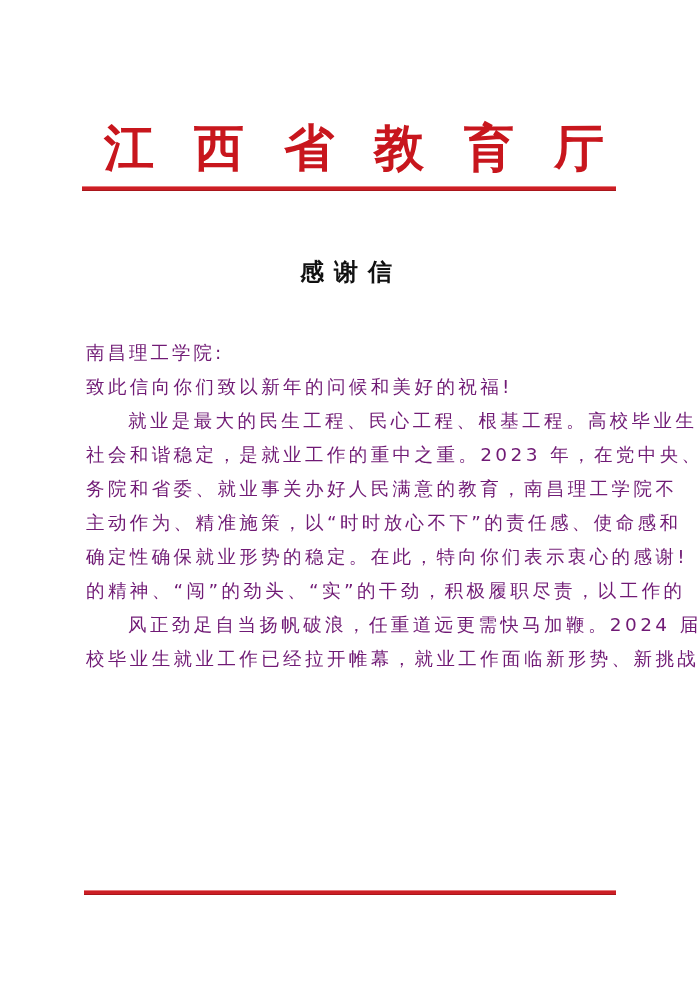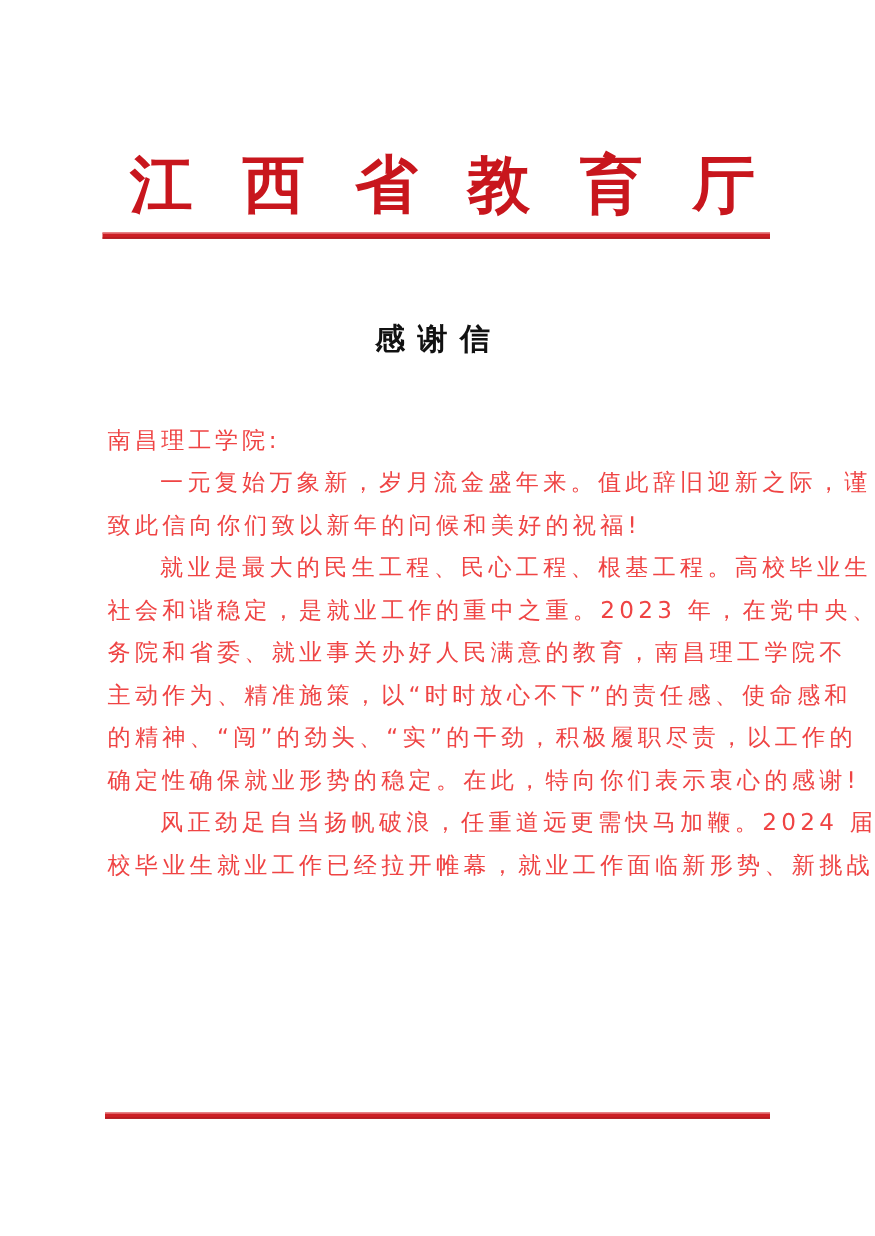--- a/index.html
+++ b/index.html
@@ -72,21 +72,21 @@
       box-sizing: border-box;
     }
     .body-text {
       position: absolute;
       left: 86px;
       top: 336px;
       width: 530px;
       font-family: "DejaVu Sans", "Liberation Sans", sans-serif;
       font-size: 18.5px;
       line-height: 34px;
-      color: #ef4444;
+      color: #701a75;
     }
     .line {
       display: block;
       white-space: nowrap;
       letter-spacing: 3.4px;
       height: 34px;
       text-align-last: justify;
       text-align: justify;
     }
     .line.last {
@@ -112,25 +112,24 @@
     <span>厅</span>
   </div>
 </div>
 
 <div class="rule rule-top"></div>
 
 <div class="doc-title">感谢信</div>
 
 <div class="body-text">
   <span class="line last salutation">南昌理工学院:</span>
-  <span class="line indent">一元复始万象新，岁月流金盛年来。值此辞旧迎新之际，谨</span>
   <span class="line last">致此信向你们致以新年的问候和美好的祝福!</span>
   <span class="line indent">就业是最大的民生工程、民心工程、根基工程。高校毕业生</span>
   <span class="line">社会和谐稳定，是就业工作的重中之重。2023 年，在党中央、国</span>
   <span class="line">务院和省委、就业事关办好人民满意的教育，南昌理工学院不</span>
   <span class="line">主动作为、精准施策，以“时时放心不下”的责任感、使命感和</span>
+  <span class="line">确定性确保就业形势的稳定。在此，特向你们表示衷心的感谢!</span>
   <span class="line">的精神、“闯”的劲头、“实”的干劲，积极履职尽责，以工作的</span>
-  <span class="line">确定性确保就业形势的稳定。在此，特向你们表示衷心的感谢!</span>
   <span class="line indent">风正劲足自当扬帆破浪，任重道远更需快马加鞭。2024 届高</span>
   <span class="line">校毕业生就业工作已经拉开帷幕，就业工作面临新形势、新挑战，</span>
 </div>
 
 <div class="rule rule-bottom"></div>
 
 </body></html>

